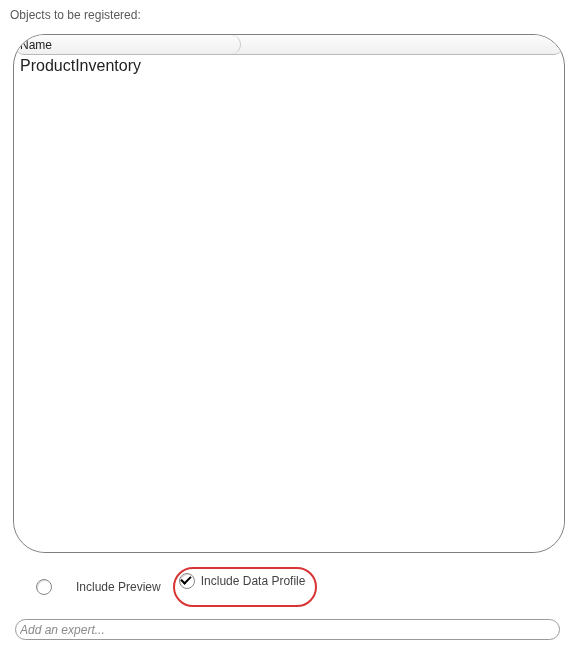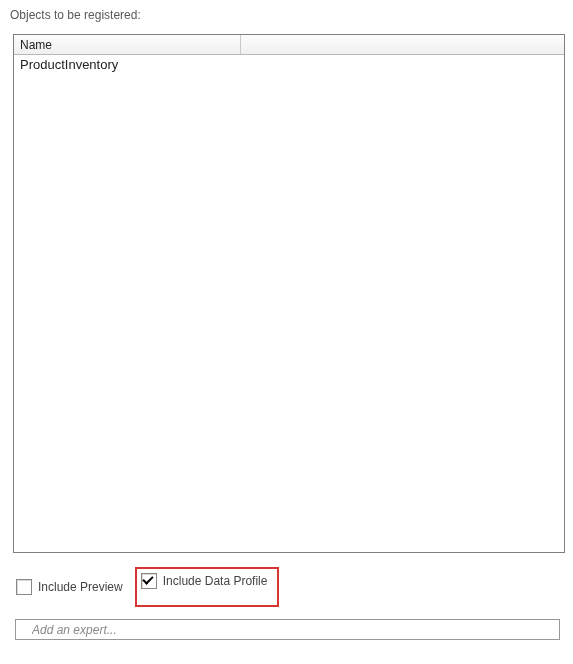--- a/index.html
+++ b/index.html
@@ -1,18 +1,19 @@
 <!DOCTYPE html>
 <html><head>
   <meta charset="utf-8">
   <style>
     * {
       box-sizing: border-box;
       margin: 0;
       padding: 0;
+      border-radius: 32px;
     }
     body {
       font-family: "Segoe UI", Tahoma, sans-serif;
       font-size: 12px;
       background: #fff;
       width: 573px;
       height: 664px;
       color: #333;
       position: relative;
     }
@@ -59,33 +60,34 @@
     .col-spacer {
       flex: 1;
       border-right: none;
     }
     .table-body {
       flex: 1;
       background: #fff;
     }
     .data-row {
       padding: 2px 6px;
-      font-size: 13px;
+      font-size: 16px;
       color: #222;
     }
     .checkbox-row {
       display: flex;
       align-items: center;
       margin: 14px 0 12px 8px;
       gap: 6px;
     }
     .checkbox-group {
       display: flex;
       align-items: center;
-      gap: 6px;
+      gap: 24px;
+      margin-left: 20px;
     }
     .checkbox {
       width: 16px;
       height: 16px;
       border: 1px solid #888;
       background: #fff;
       position: relative;
       box-shadow: inset 1px 1px 0 rgba(0,0,0,0.15);
     }
     .checkbox.checked::after {
@@ -108,21 +110,21 @@
       padding: 4px 10px 16px 4px;
       display: flex;
       align-items: center;
       gap: 6px;
       margin-left: 6px;
     }
     .text-input {
       border: 1px solid #999;
       background: #fff;
       height: 21px;
-      padding: 2px 16px;
+      padding: 2px 4px;
       font-size: 12px;
       font-family: inherit;
       font-style: italic;
       color: #888;
       width: calc(100% - 12px);
       margin-left: 7px;
       margin-right: 0;
     }
     .text-input::placeholder {
       color: #8a8a8a;

